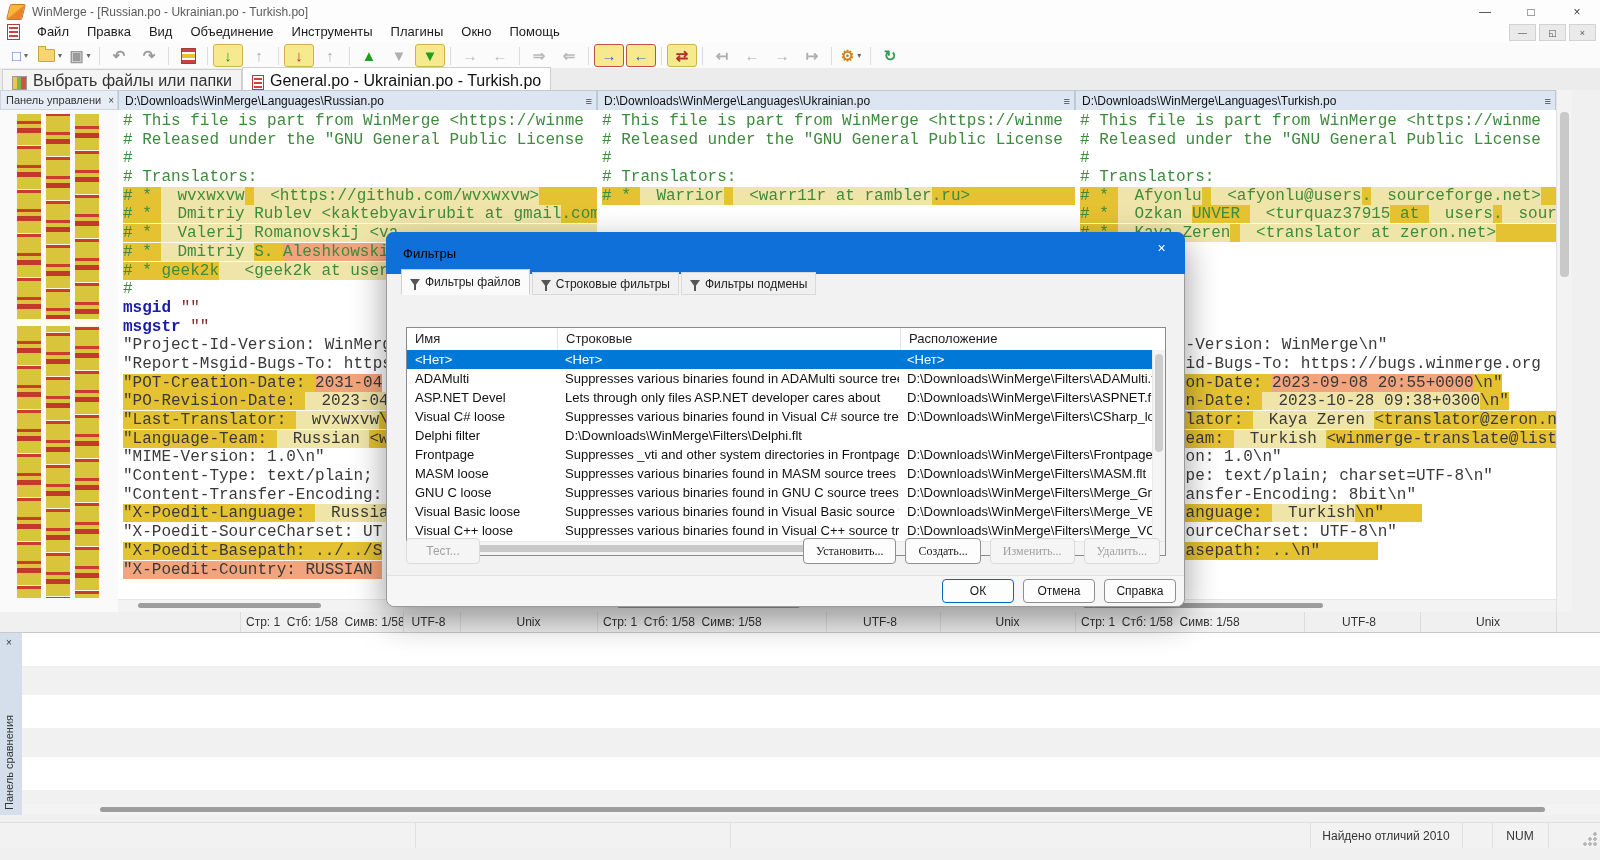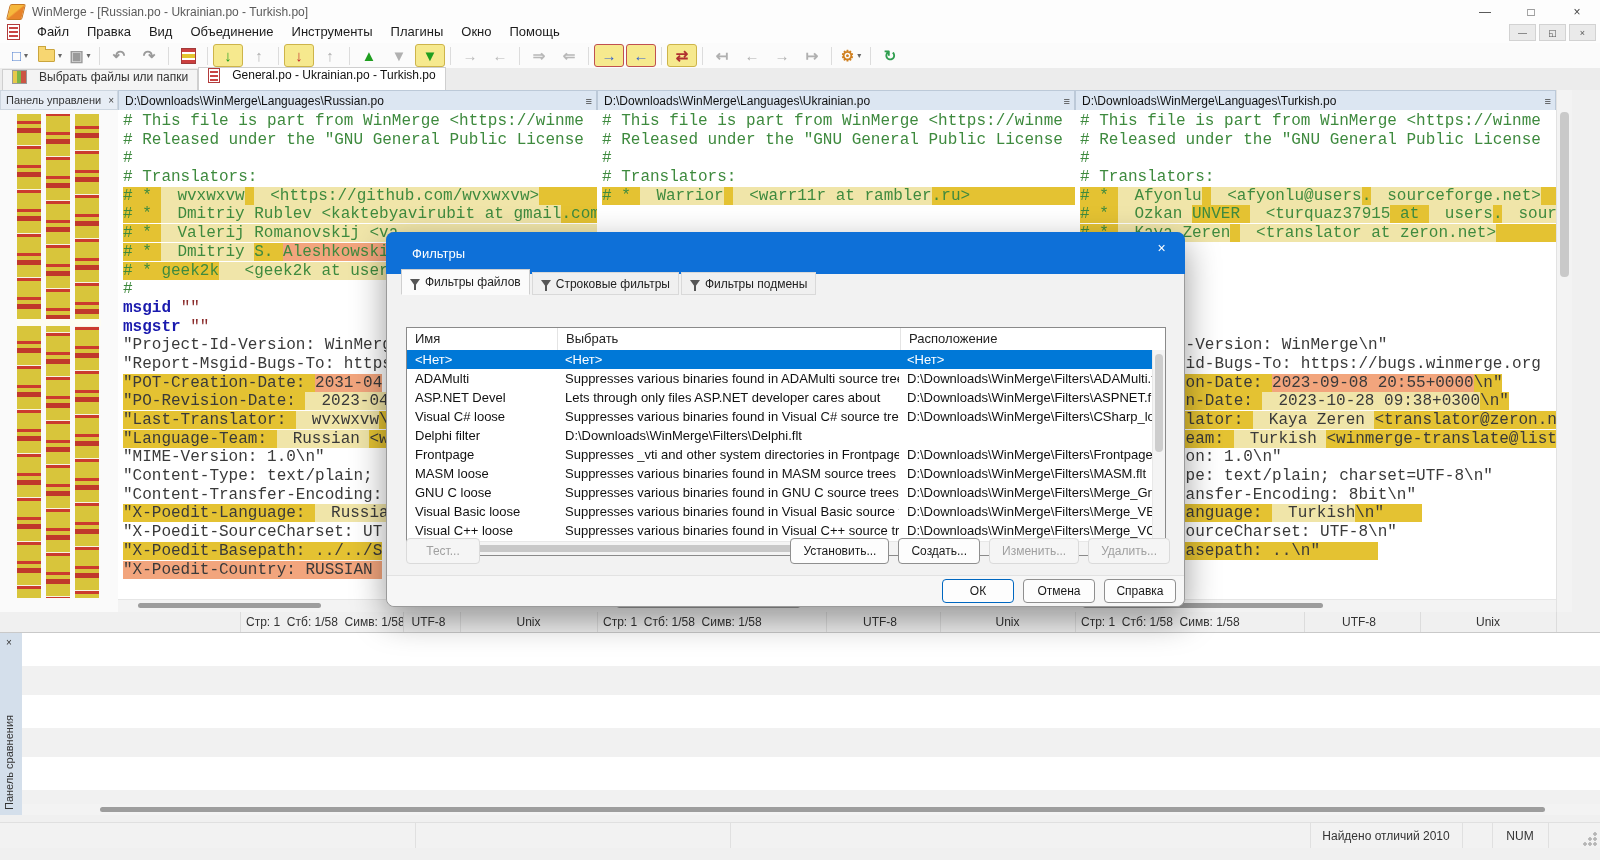--- a/index.html
+++ b/index.html
@@ -23,21 +23,21 @@
   .tbtn{height:21px;min-width:24px;padding:0 2px;display:flex;align-items:center;justify-content:center;font-size:15px;font-weight:bold;border-radius:3px;margin:0 1px;}
   .tbtn.dd::after{content:"▾";font-size:8px;color:#666;margin-left:3px;font-weight:normal;}
   .tbtn.chipY{background:#f6e98e;border:1px solid #cdb44a;}
   .tbtn.chipYR{background:#f6e98e;border:1px solid #c05050;}
   .tsep{width:1px;height:18px;background:#dcdcdc;margin:0 4px;}
   .ifolder{width:15px;height:11px;background:#f7d671;border:1px solid #caa53d;border-radius:1px;position:relative;}
   .ifolder::before{content:"";position:absolute;top:-4px;left:-1px;width:6px;height:3px;background:#f7d671;border:1px solid #caa53d;border-bottom:none;}
   .idiff{width:13px;height:14px;border:1px solid #a23b3b;background:linear-gradient(180deg,#cc4040 0 3px,#fff 3px 5px,#e3c42e 5px 9px,#fff 9px 11px,#cc4040 11px 14px);}
   
   .tabbar{position:absolute;left:0;top:68px;right:0;height:22px;background:#ececec;display:flex;align-items:flex-end;padding-left:2px;border-bottom:1px solid #d6d6d6;}
-  .vtab{display:flex;align-items:flex-start;gap:12px;font-size:12px;height:20px;padding:0 9px;background:#f4f4f4;border:1px solid #cfcfcf;border-bottom:none;color:#333;}
+  .vtab{display:flex;align-items:flex-end;gap:6px;font-size:16px;height:20px;padding:0 9px;background:#f4f4f4;border:1px solid #cfcfcf;border-bottom:none;color:#333;}
   .vtab.active{background:#fff;height:22px;color:#111;}
   .ifiles{width:13px;height:12px;border:1px solid #999;background:linear-gradient(90deg,#e7c84a 0 4px,#7ab648 4px 8px,#cc5544 8px 13px);flex:none;}
   .idoc-s{margin:0;width:10px;height:13px;}
   
   .main{position:absolute;left:0;top:90px;width:1600px;height:522px;background:#f0f0f0;}
   .locpane{position:absolute;left:0;top:0;width:118px;height:522px;background:#fafafa;}
   .lochead{position:absolute;left:0;top:0;right:0;height:18px;background:#e7edf5;border:1px solid #cdd6e0;font-size:11px;color:#333;display:flex;align-items:center;padding:0 3px 0 5px;}
   .lochead .x{margin-left:auto;font-size:10px;color:#444;}
   .locbars{position:absolute;left:17px;top:24px;width:84px;bottom:14px;}
   .lcol{position:absolute;top:0;bottom:0;width:24px;
@@ -77,21 +77,21 @@
   .cmpbar{position:absolute;left:22px;right:0;bottom:0;height:12px;background:#f3f3f3;}
   
   .fill1{position:absolute;left:0;top:815px;width:1600px;height:7px;background:#f0f0f0;}
   .bottombar{position:absolute;left:0;top:822px;width:1600px;height:26px;background:#f2f2f2;border-top:1px solid #e0e0e0;font-size:12px;color:#333;}
   .bbcell{position:absolute;top:0;height:26px;line-height:26px;border-right:1px solid #e0e0e0;text-align:center;overflow:hidden;}
   .grip{position:absolute;right:3px;top:832px;width:14px;height:14px;
     background:radial-gradient(circle at 12px 2px,#b5b5b5 1.5px,transparent 2px),radial-gradient(circle at 7px 7px,#b5b5b5 1.5px,transparent 2px),radial-gradient(circle at 12px 7px,#b5b5b5 1.5px,transparent 2px),radial-gradient(circle at 2px 12px,#b5b5b5 1.5px,transparent 2px),radial-gradient(circle at 7px 12px,#b5b5b5 1.5px,transparent 2px),radial-gradient(circle at 12px 12px,#b5b5b5 1.5px,transparent 2px);}
   .foot{position:absolute;left:0;top:848px;width:1600px;height:12px;background:#f0f0f0;}
   
   .dialog{position:absolute;left:386px;top:232px;width:797px;height:373px;background:#f2f2f2;border:1px solid #9a9a9a;border-radius:8px;box-shadow:0 12px 34px rgba(0,0,0,.4);z-index:40;}
-  .dtitle{position:absolute;left:-1px;top:-1px;right:-1px;height:42px;background:#0e70d8;border-radius:8px 8px 0 0;display:flex;align-items:center;color:#ffffff;font-size:13px;padding-left:26px;}
+  .dtitle{position:absolute;left:-1px;top:-1px;right:-1px;height:42px;background:#0e70d8;border-radius:8px 8px 0 0;display:flex;align-items:center;color:#000000;font-size:13px;padding-left:17px;}
   .dclose{position:absolute;right:0;top:0;width:45px;height:30px;display:flex;align-items:center;justify-content:center;font-size:14px;color:#fff;border-radius:0 8px 0 0;}
   .dtabs{position:absolute;left:14px;top:38px;height:24px;display:flex;align-items:flex-end;gap:2px;font-size:12px;}
   .dtab{display:flex;align-items:center;gap:5px;height:21px;padding:0 8px;background:#f0f0f0;border:1px solid #d9d9d9;color:#222;}
   .dtab.active{height:24px;background:#fbfbfb;border-color:#cfcfcf;border-bottom:1px solid #fbfbfb;}
   .funnel{width:0;height:0;border:5px solid transparent;border-top:7px solid #555;border-bottom:none;position:relative;flex:none;}
   .funnel::after{content:"";position:absolute;left:-1px;top:-3px;width:2px;height:7px;background:#555;}
   .dlist{position:absolute;left:19px;top:66px;width:758px;height:227px;background:#fff;border:1px solid #8a8a8a;font-size:13px;margin-top:28px;}
   .lhead{position:absolute;left:0;top:0;right:0;height:22px;display:flex;border-bottom:1px solid #e8e8e8;background:#fff;color:#222;}
   .hcell{line-height:22px;padding-left:8px;border-right:1px solid #e4e4e4;overflow:hidden;white-space:nowrap;}
   .rows{position:absolute;left:0;top:22px;right:12px;bottom:13px;overflow:hidden;}
@@ -100,21 +100,21 @@
   .lcell{padding-left:8px;overflow:hidden;white-space:nowrap;flex:none;}
   .w-name{width:142px;}
   .w-desc{width:334px;}
   .w-loc{flex:1 1 auto;}
   .dvscroll{position:absolute;right:0;top:22px;bottom:13px;width:12px;background:#f4f4f4;border-left:1px solid #e8e8e8;}
   .dvthumb{position:absolute;left:2px;top:4px;width:8px;height:98px;background:#cdcdcd;border-radius:4px;}
   .dhscroll{position:absolute;left:0;right:0;bottom:0;height:13px;background:#f4f4f4;border-top:1px solid #e8e8e8;}
   .dhthumb{position:absolute;left:14px;top:3px;width:436px;height:7px;background:#c8c8c8;border-radius:3px;}
   .dbtn{position:absolute;height:24px;display:flex;align-items:center;justify-content:center;font-size:12px;background:#fdfdfd;border:1px solid #8f8f8f;border-radius:4px;color:#1a1a1a;padding:0 12px;}
   .dbtn.dis{background:#f5f5f5;border-color:#dadada;color:#a0a0a0;}
-  .btnrow{position:absolute;right:14px;top:305px;display:flex;gap:9px;}
+  .btnrow{position:absolute;right:24px;top:305px;display:flex;gap:9px;font-family:Liberation Serif, serif;}
   .btnrow .dbtn{position:static;}
   .dfoot{position:absolute;left:0;right:0;bottom:0;height:30px;background:#f6f6f6;border-top:1px solid #e2e2e2;border-radius:0 0 8px 8px;display:flex;align-items:center;justify-content:flex-end;gap:9px;padding-right:8px;}
   .dfoot .dbtn{position:static;width:70px;height:22px;padding:0;}
   .dbtn.ok{border:1px solid #0067c0;}
 </style>
 </head>
 <body>
 
 <div class="app">
 
@@ -433,21 +433,21 @@
         </span>
         <span class="dtab">
           <span class="funnel"></span>
           <span>Фильтры подмены</span>
         </span>
       </div>
 
     <div class="dlist">
       <div class="lhead">
         <div class="hcell w-name">Имя</div>
-        <div class="hcell w-desc">Выбрать</div>
+        <div class="hcell w-desc">Строковые</div>
         <div class="hcell w-loc" style="border-right:none;">Расположение</div>
       </div>
       <div class="rows" id="drows">
           <span class="lrow sel" style="display: flex;">
             <span class="lcell w-name">&lt;Нет&gt;</span>
             <span class="lcell w-desc">&lt;Нет&gt;</span>
             <span class="lcell w-loc">&lt;Нет&gt;</span>
           </span>
           <span class="lrow" style="display: flex;">
             <span class="lcell w-name">ADAMulti</span>

